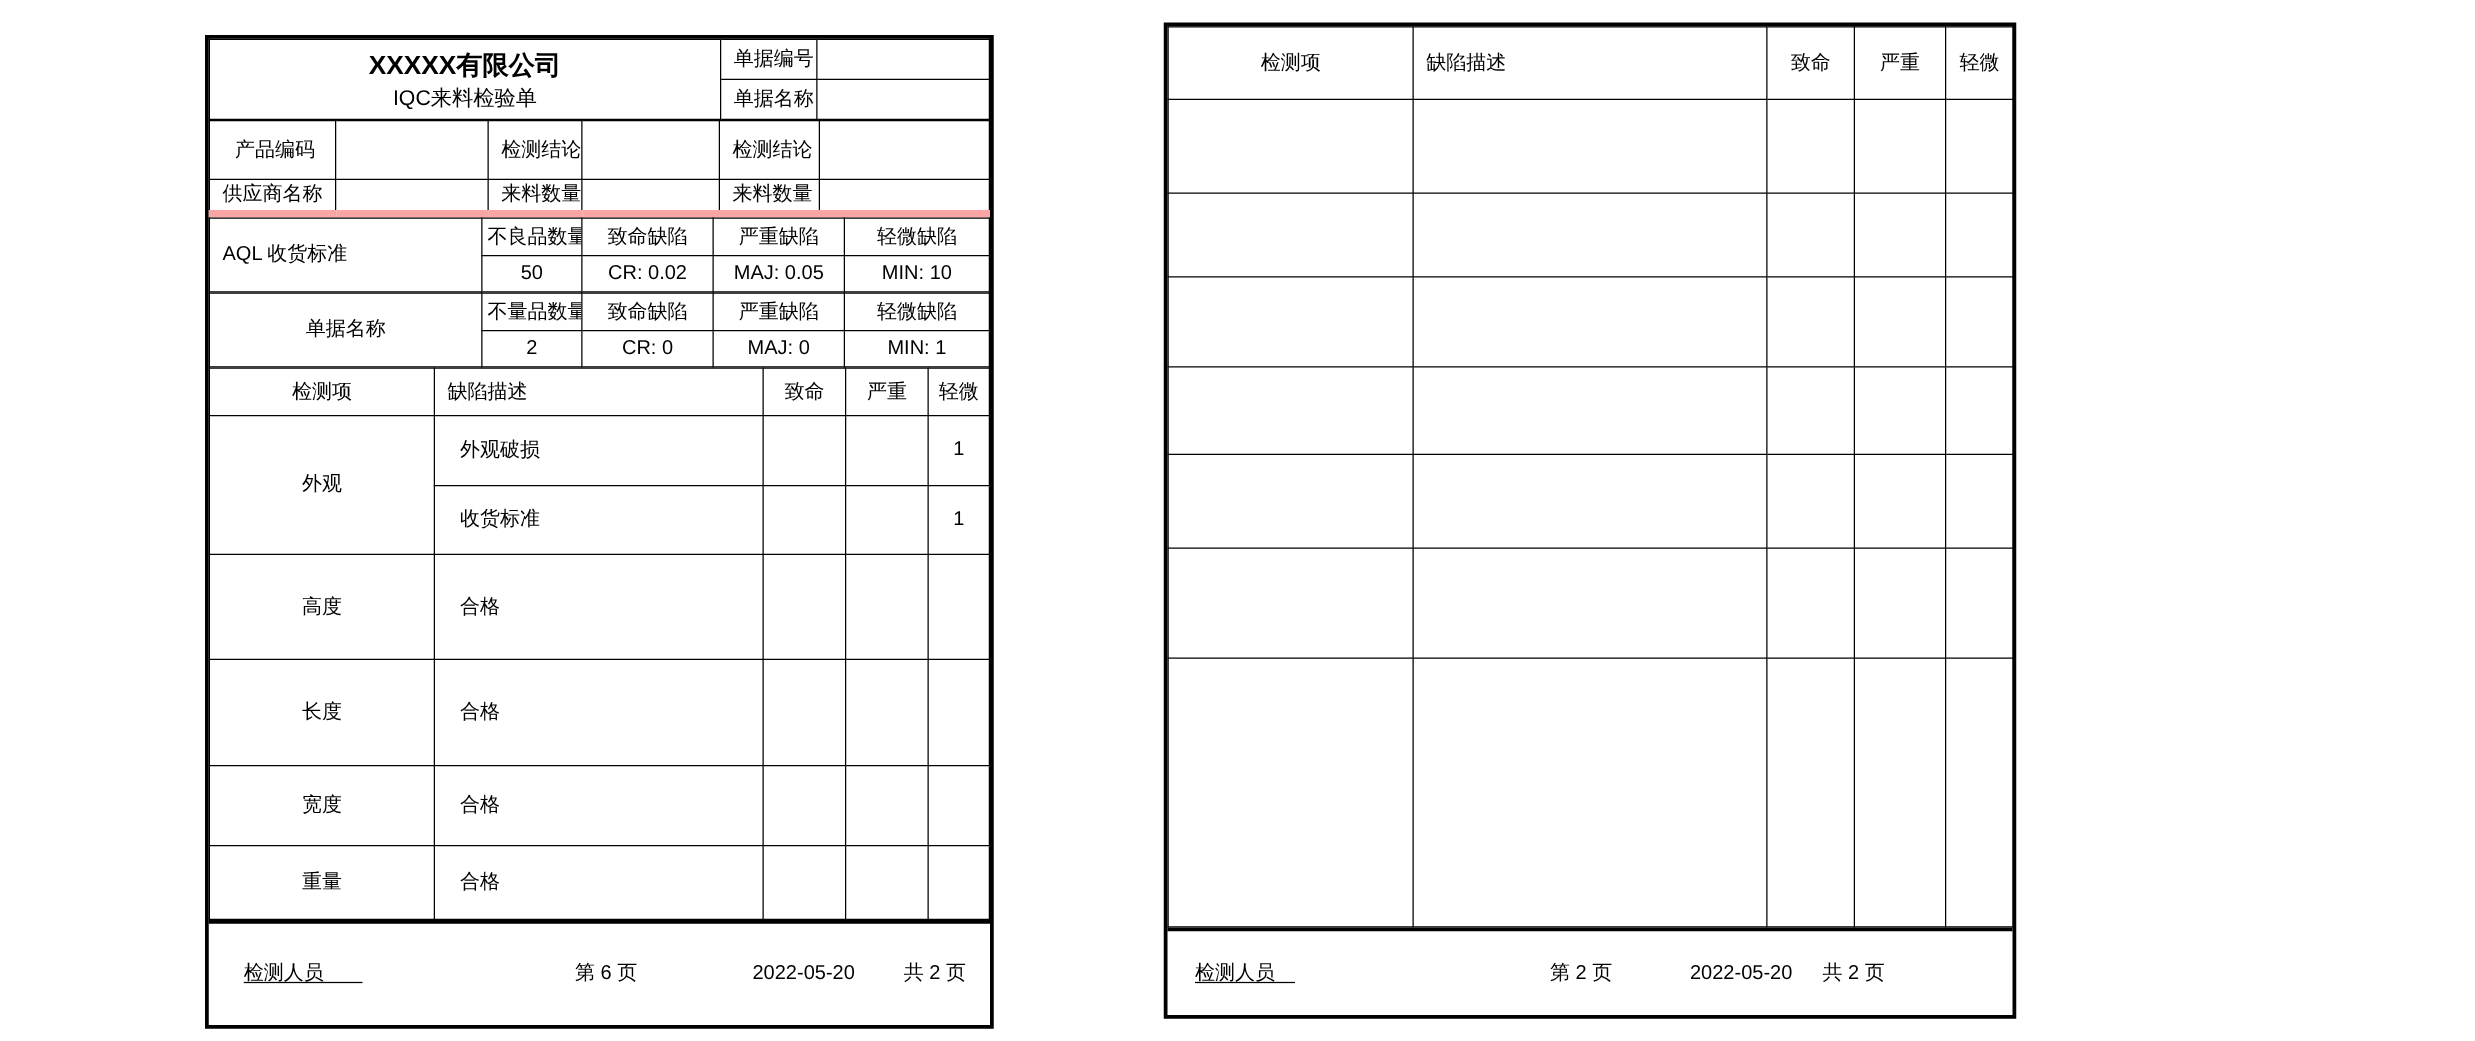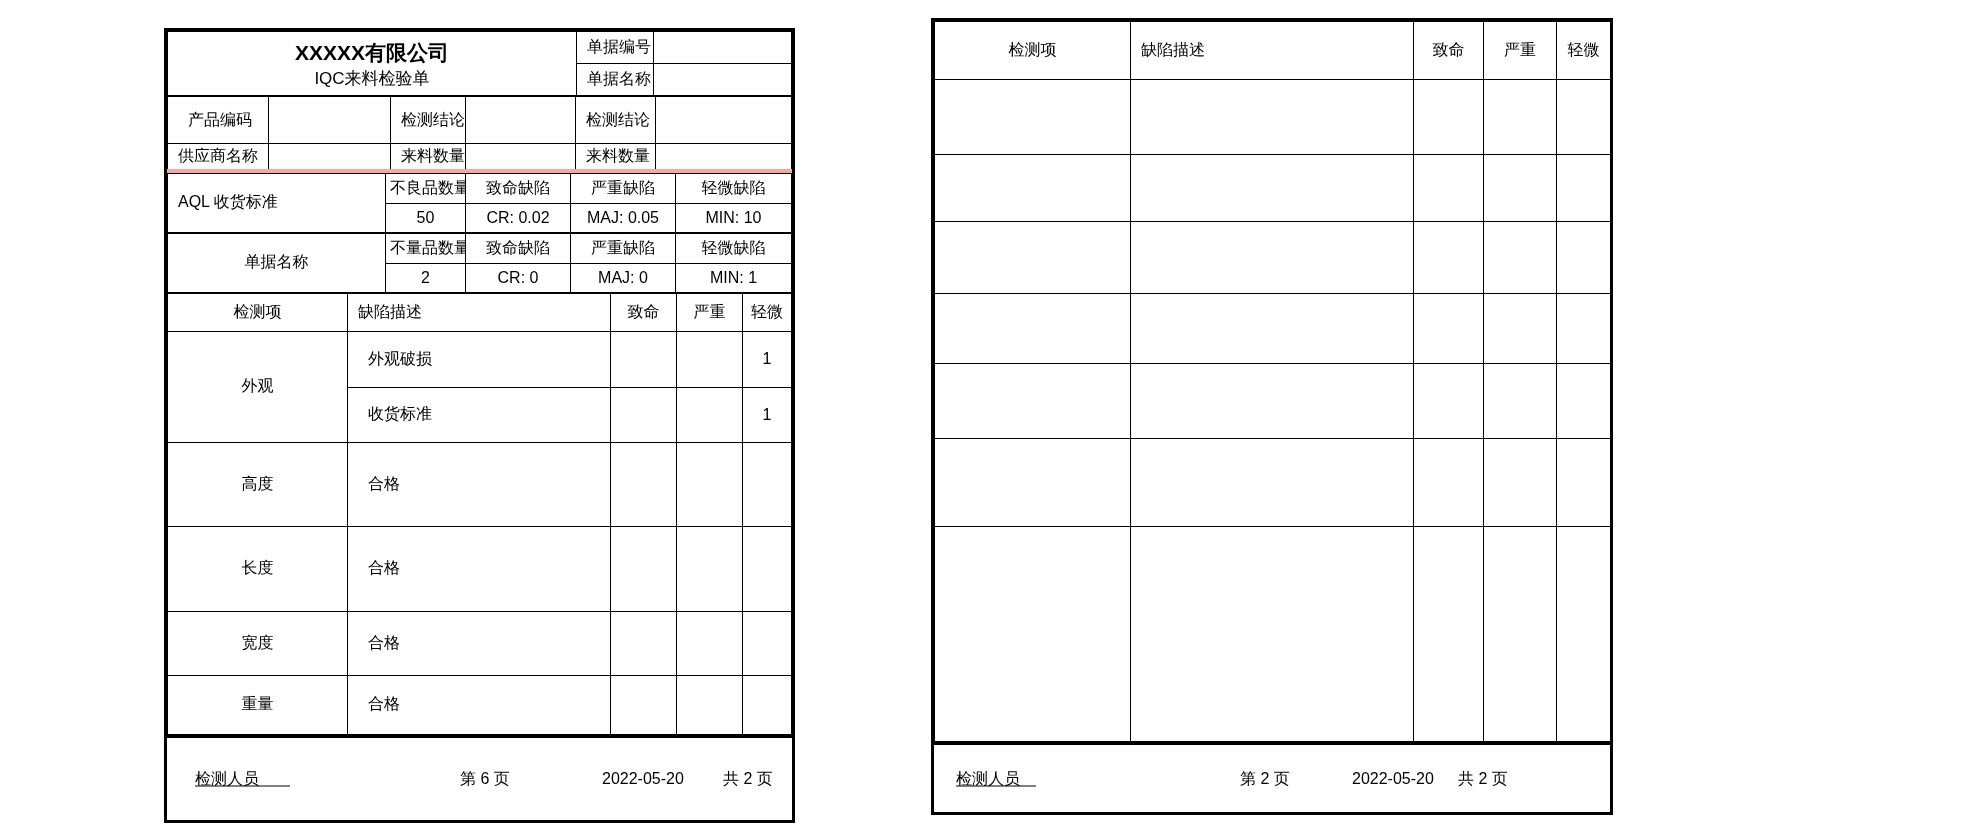--- a/index.html
+++ b/index.html
@@ -15,21 +15,21 @@
   #page2 { left:931px; top:18px;  width:682px; height:797px; }
 
   table { border-collapse:collapse; table-layout:fixed; width:100%; }
   td {
     border:1px solid #000; padding:0 4px; font-size:16px;
     overflow:hidden; white-space:nowrap; vertical-align:middle;
   }
   .center { text-align:center; }
   .pl { padding-left:10px; }
   .pl2 { padding-left:20px; }
-  .thickb td { border-bottom:4px solid #fca5a5; }
+  .thickb td { border-bottom:6px solid #fca5a5; }
 
   .companycell { text-align:center; }
   .company { font-size:21px; font-weight:bold; line-height:1.5; }
   .formtitle { font-size:17px; font-weight:normal; line-height:1.3; }
 
   .footer {
     flex:1; position:relative; border-top:3px solid #000;
     font-size:16px; min-height:40px;
   }
   .footer span { position:absolute; top:50%; transform:translateY(-50%); white-space:nowrap; }

